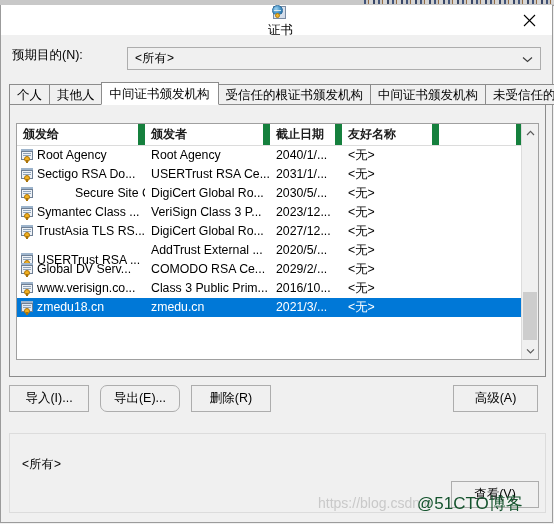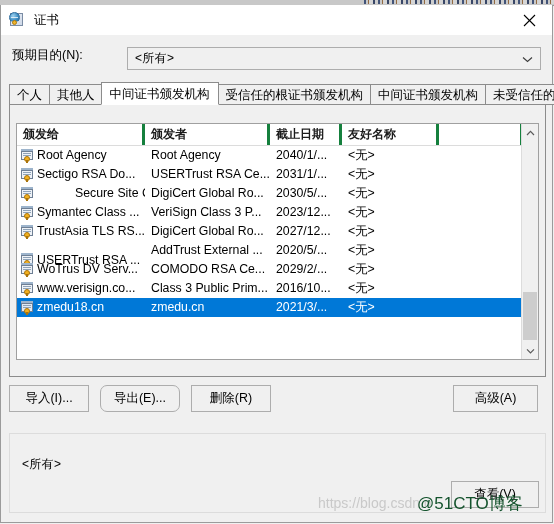--- a/index.html
+++ b/index.html
@@ -51,20 +51,21 @@
     box-sizing: border-box;
   }
 
   
   .titlebar {
     position: relative;
     height: 30px;
     background: #ffffff;
     display: flex;
     align-items: center;
+    flex-direction: column;
   }
   .title-icon {
     margin-left: 8px;
     width: 17px; height: 17px;
     position: relative;
     flex: none;
   }
   .title-icon .cert-page {
     position: absolute; left: 1px; top: 1px;
     width: 13px; height: 13px;
@@ -211,21 +212,21 @@
     background: #ffffff;
     border-bottom: 1px solid #dcdcdc;
     box-sizing: border-box;
   }
   .lv-head .col {
     font-size: 12px;
     font-weight: bold;
     color: #1b1b1b;
     line-height: 21px;
     padding-left: 6px;
-    border-right: 3px solid #15803d;
+    border-right: 7px solid #15803d;
     box-sizing: border-box;
     white-space: nowrap;
     overflow: hidden;
   }
   .lv-rows { position: relative; }
   .lv-row {
     display: flex;
     height: 19px;
     align-items: center;
     box-sizing: border-box;
@@ -514,21 +515,21 @@
             <div class="cell c2" style="width: 72px;">2020/5/...</div>
             <div class="cell c3" style="width: 97px;">&lt;无&gt;</div>
           </div>
           <div class="lv-row">
             <div class="cell c0" style="width: 128px;">
               <span class="row-icon">
                 <span class="pg"></span>
                 <span class="hd"></span>
                 <span class="sl"></span>
               </span>
-              <span class="cell-text">WoTrus DV Serv...</span>
+              <span class="cell-text">Global DV Serv...</span>
             </div>
             <div class="cell c1" style="width: 125px;">COMODO RSA Ce...</div>
             <div class="cell c2" style="width: 72px;">2029/2/...</div>
             <div class="cell c3" style="width: 97px;">&lt;无&gt;</div>
           </div>
           <div class="lv-row">
             <div class="cell c0" style="width: 128px;">
               <span class="row-icon">
                 <span class="pg"></span>
                 <span class="hd"></span>

